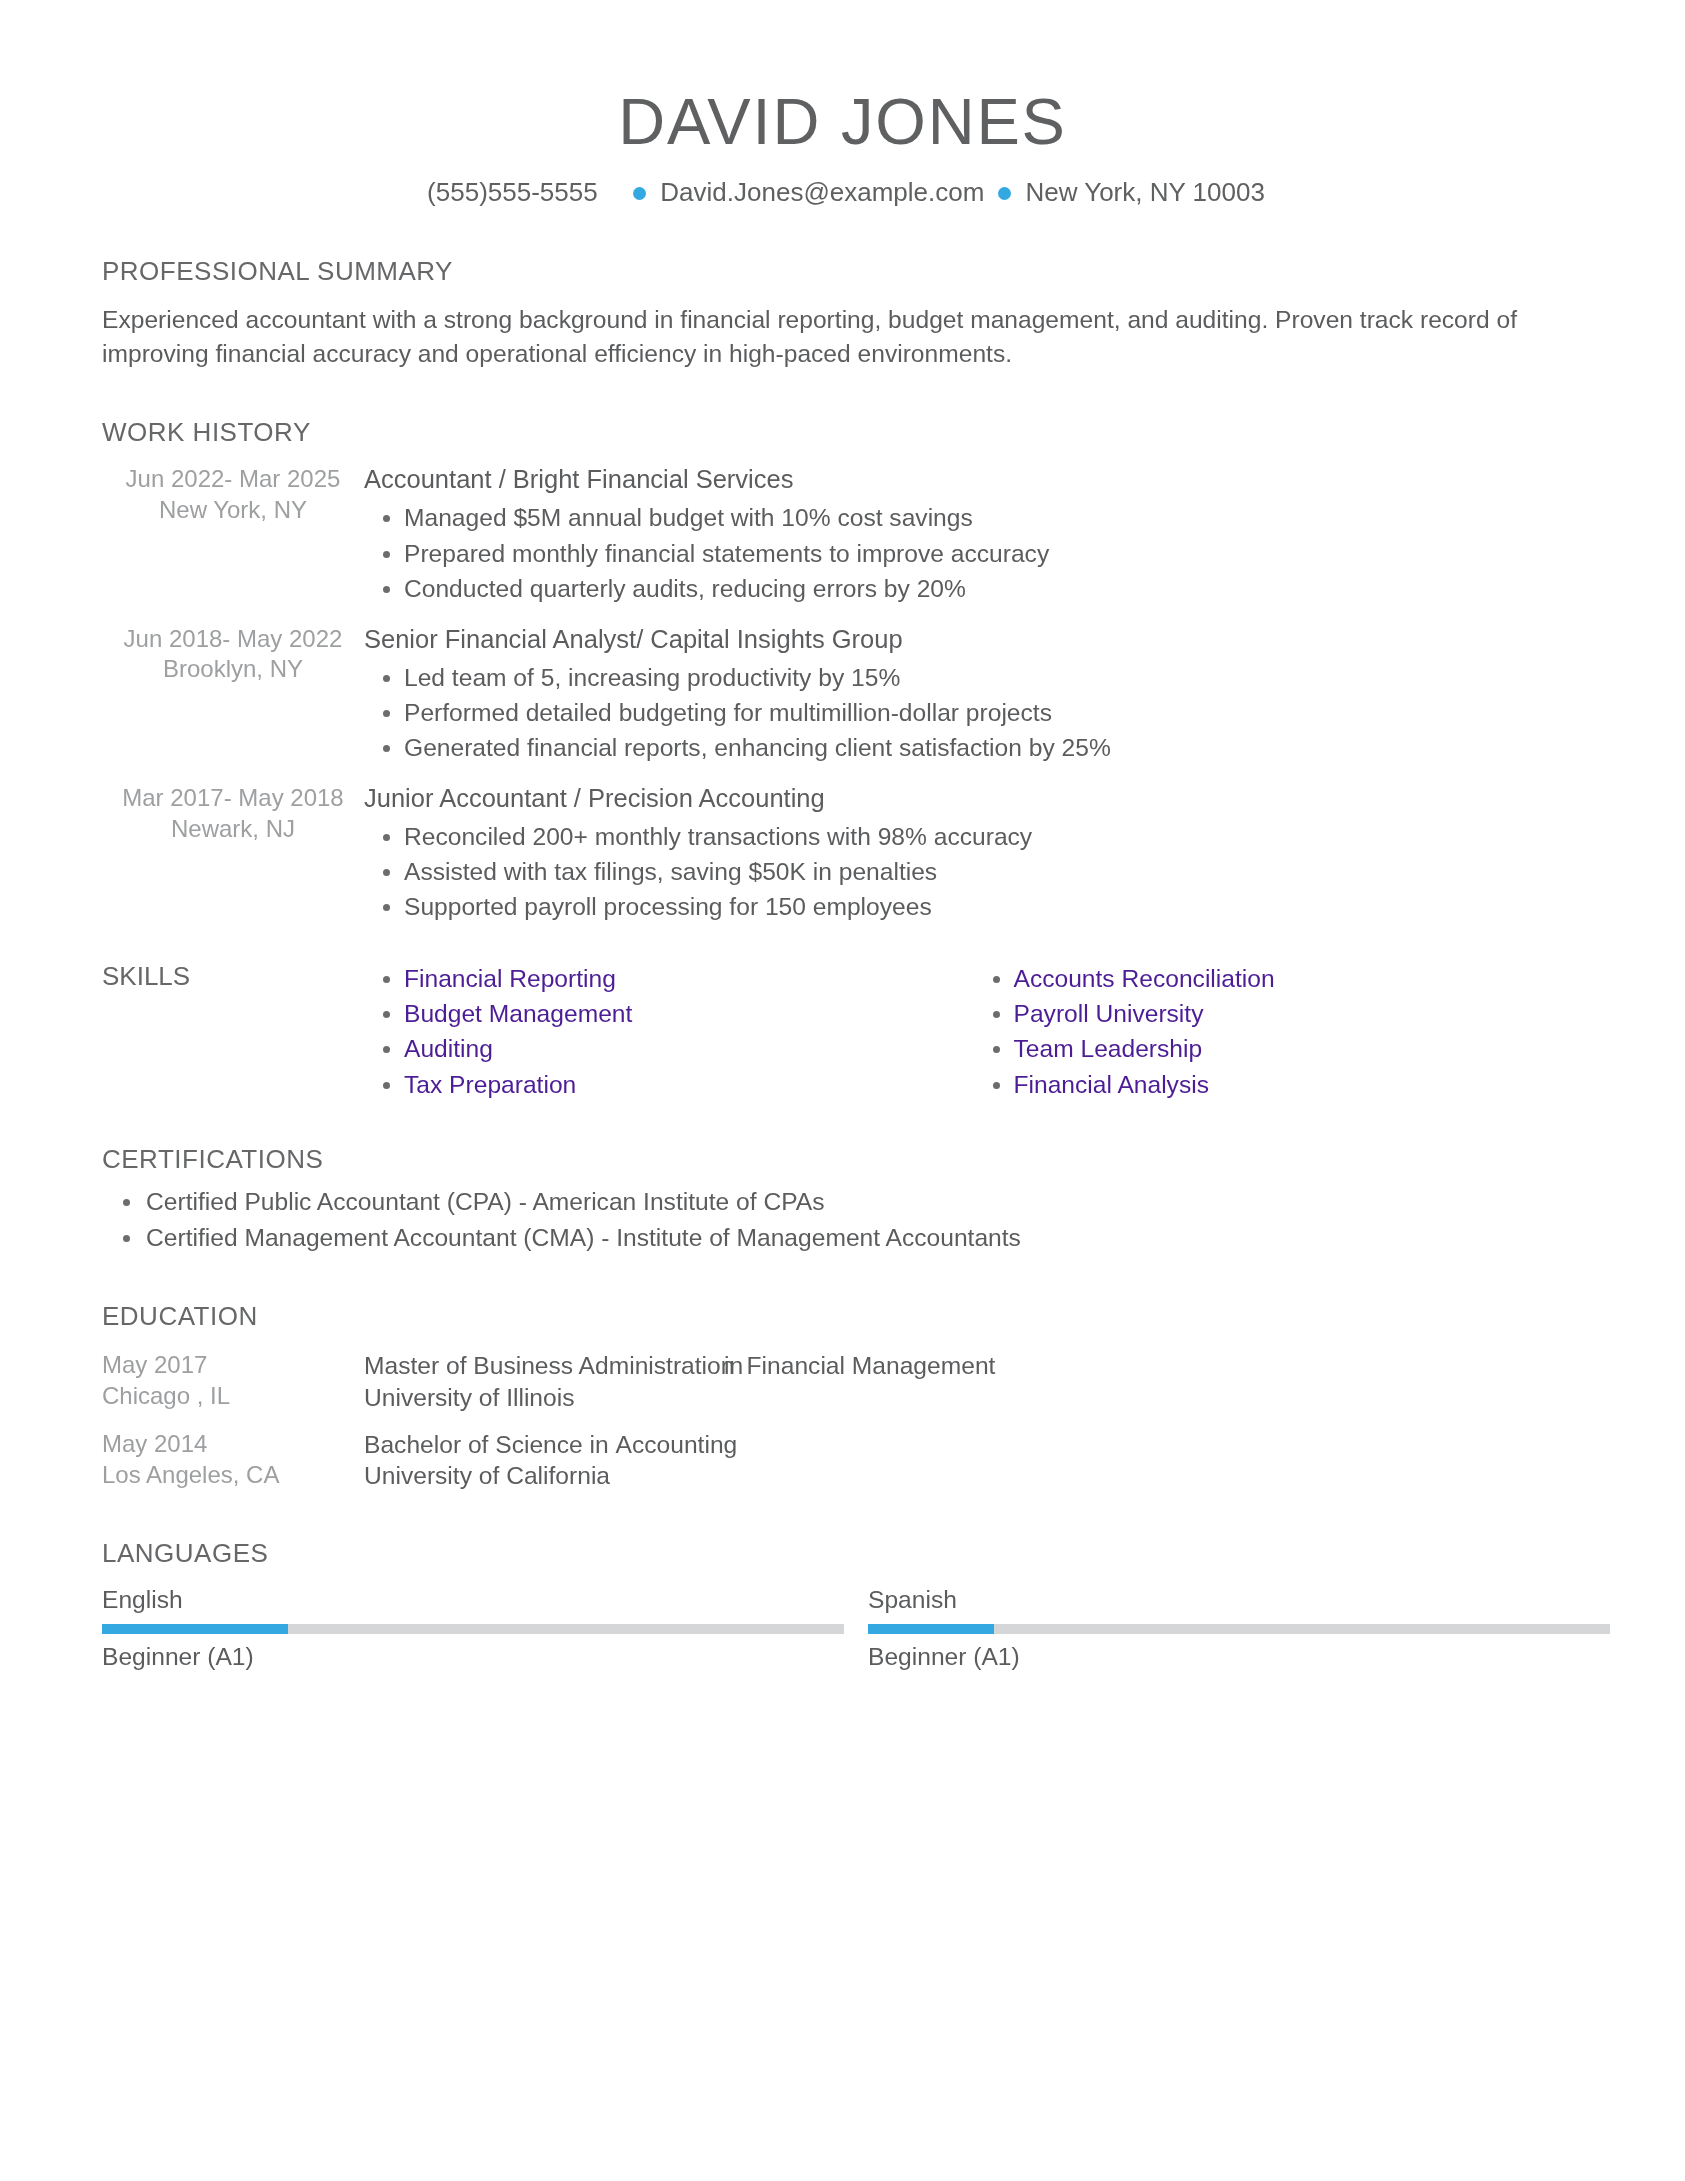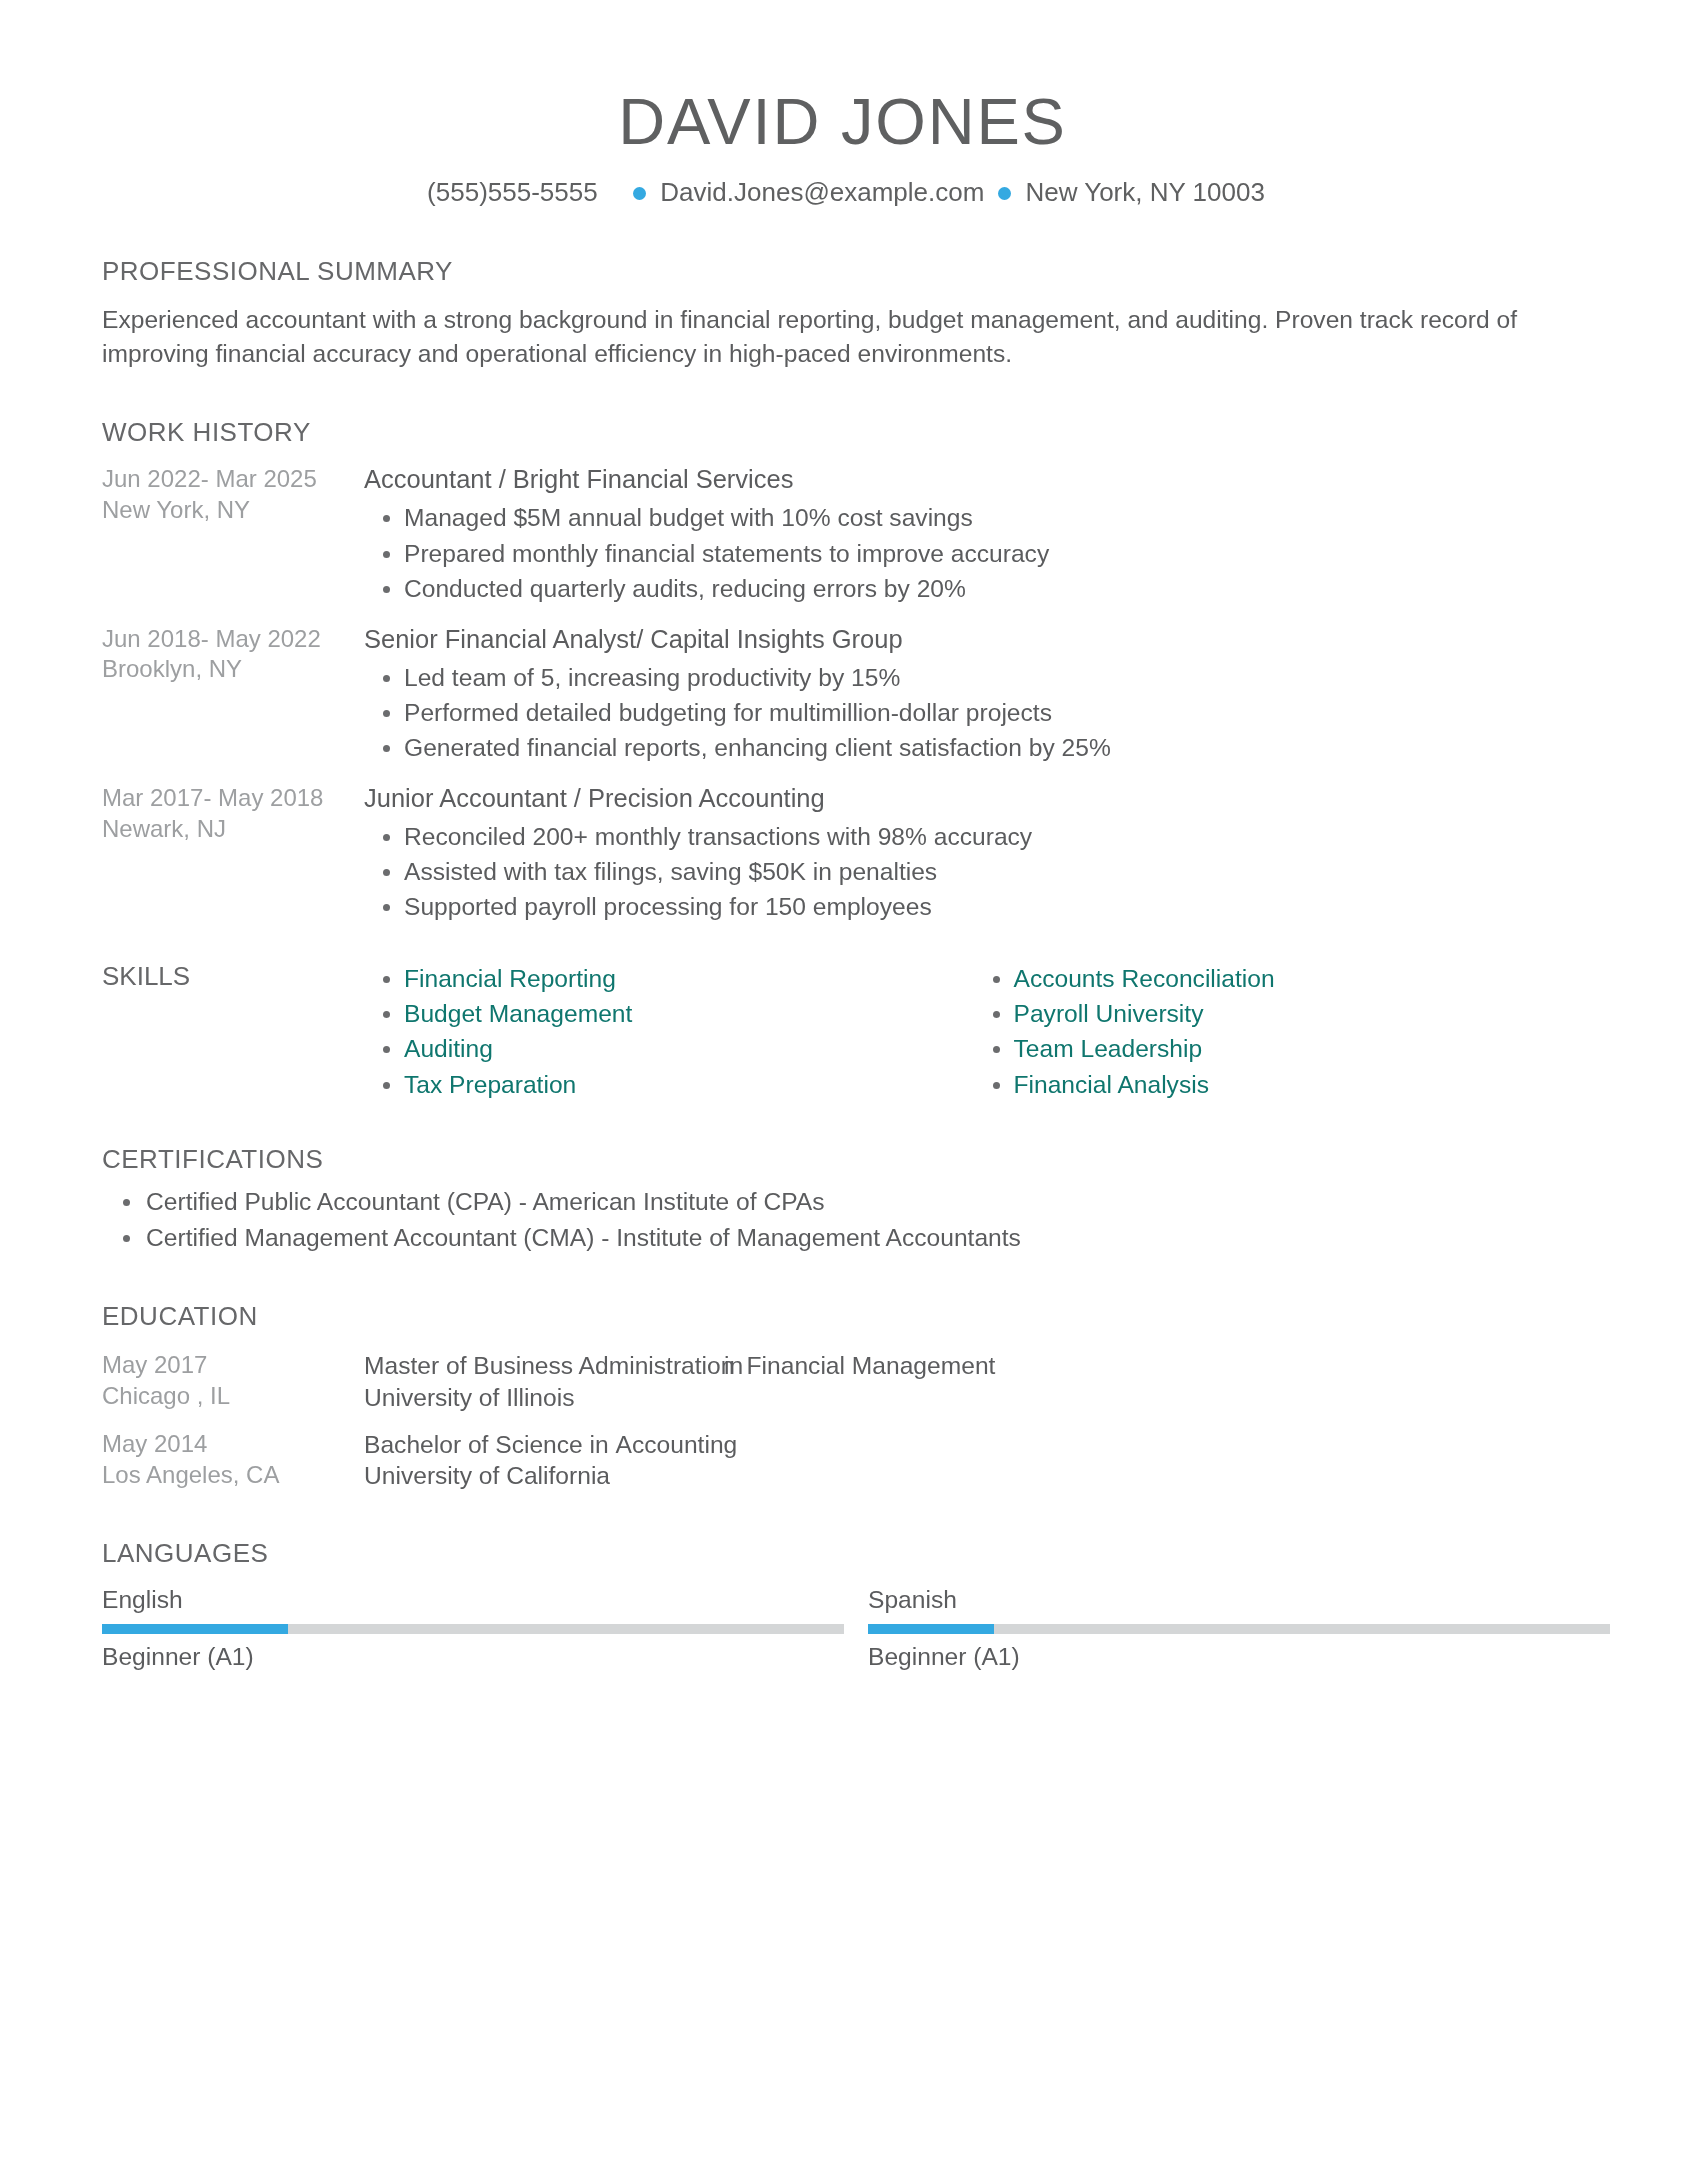--- a/index.html
+++ b/index.html
@@ -110,20 +110,21 @@
   .job.first { margin-top: 12.3px; }
   .job-meta {
     width: 262px;
     flex: none;
     color: #9d9fa1;
     font-size: 24px;
     line-height: 1.28;
     padding-top: 1.8px;
     overflow: hidden;
     white-space: nowrap;
+    text-align: center;
   }
   .job-meta .loc { display: block; }
   .job-body {
     flex: 1;
     min-width: 0;
     overflow: hidden;
   }
   .job-title {
     font-size: 25.5px;
     color: #5b5c5e;
@@ -172,21 +173,21 @@
     display: flex;
     min-width: 0;
   }
   .skills-col { width: 50%; }
   .skills-col ul { list-style: none; margin: 0; padding: 0; }
   .skills-col li {
     position: relative;
     padding-left: 40px;
     font-size: 24.6px;
     line-height: 1.44;
-    color: #0f766e;
+    color: #4c1d95;
     white-space: nowrap;
   }
   .skills-col li:before {
     content: "";
     position: absolute;
     left: 19.3px; top: 15px;
     width: 7px; height: 7px;
     border-radius: 50%;
     background: #6b6c6e;
   }

